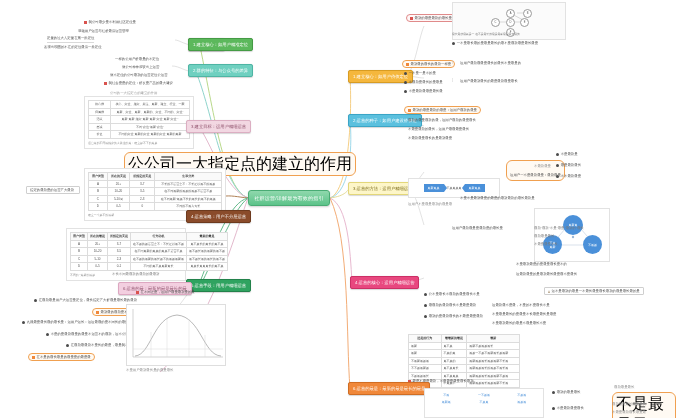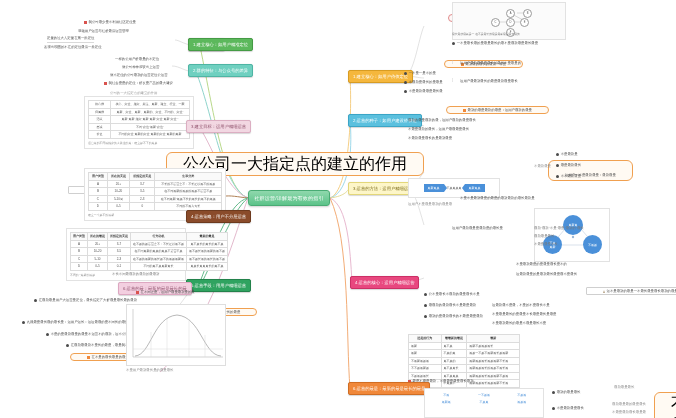--- a/index.html
+++ b/index.html
@@ -45,21 +45,21 @@
 
   
   .bl{display:flex;align-items:center;gap:1.5px;}
   .dot{width:3.2px;height:3.2px;border-radius:50%;background:#4a4a4a;flex:none;}
   .sq{width:3px;height:3px;background:#d9534f;flex:none;}
   .sq.o{background:#f0883a;}
   .tri{width:0;height:0;border-left:1.6px solid transparent;border-right:1.6px solid transparent;
        border-bottom:3px solid #b8a48a;flex:none;}
 
   
-  .hl{border:.6px solid #f0a050;border-radius:6px;padding:.6px 16px;background:#fffaf3;margin-left:42px;}
+  .hl{border:.6px solid #f0a050;border-radius:6px;padding:.6px 3px;background:#fffaf3;}
   .hl.red{border-color:#e08a8a;background:#fff7f7;}
   .hl.gray{border:.6px solid #cfcfcf;background:#fff;border-radius:1px;}
 
   
   table.tb{border-collapse:collapse;background:#fff;font-size:3px;line-height:4.5px;color:#555;}
   table.tb td,table.tb th{border:.5px solid #dcdcdc;padding:1px 2px;text-align:center;white-space:nowrap;}
   table.tb th{background:#fafafa;font-weight:bold;color:#444;}
   table.tb.l td{text-align:left;}
   .tcard{border:.6px solid #e2e2e2;background:#fff;padding:3px;}
   .tcap{font-size:2.9px;color:#8a8a8a;margin-top:2px;}

